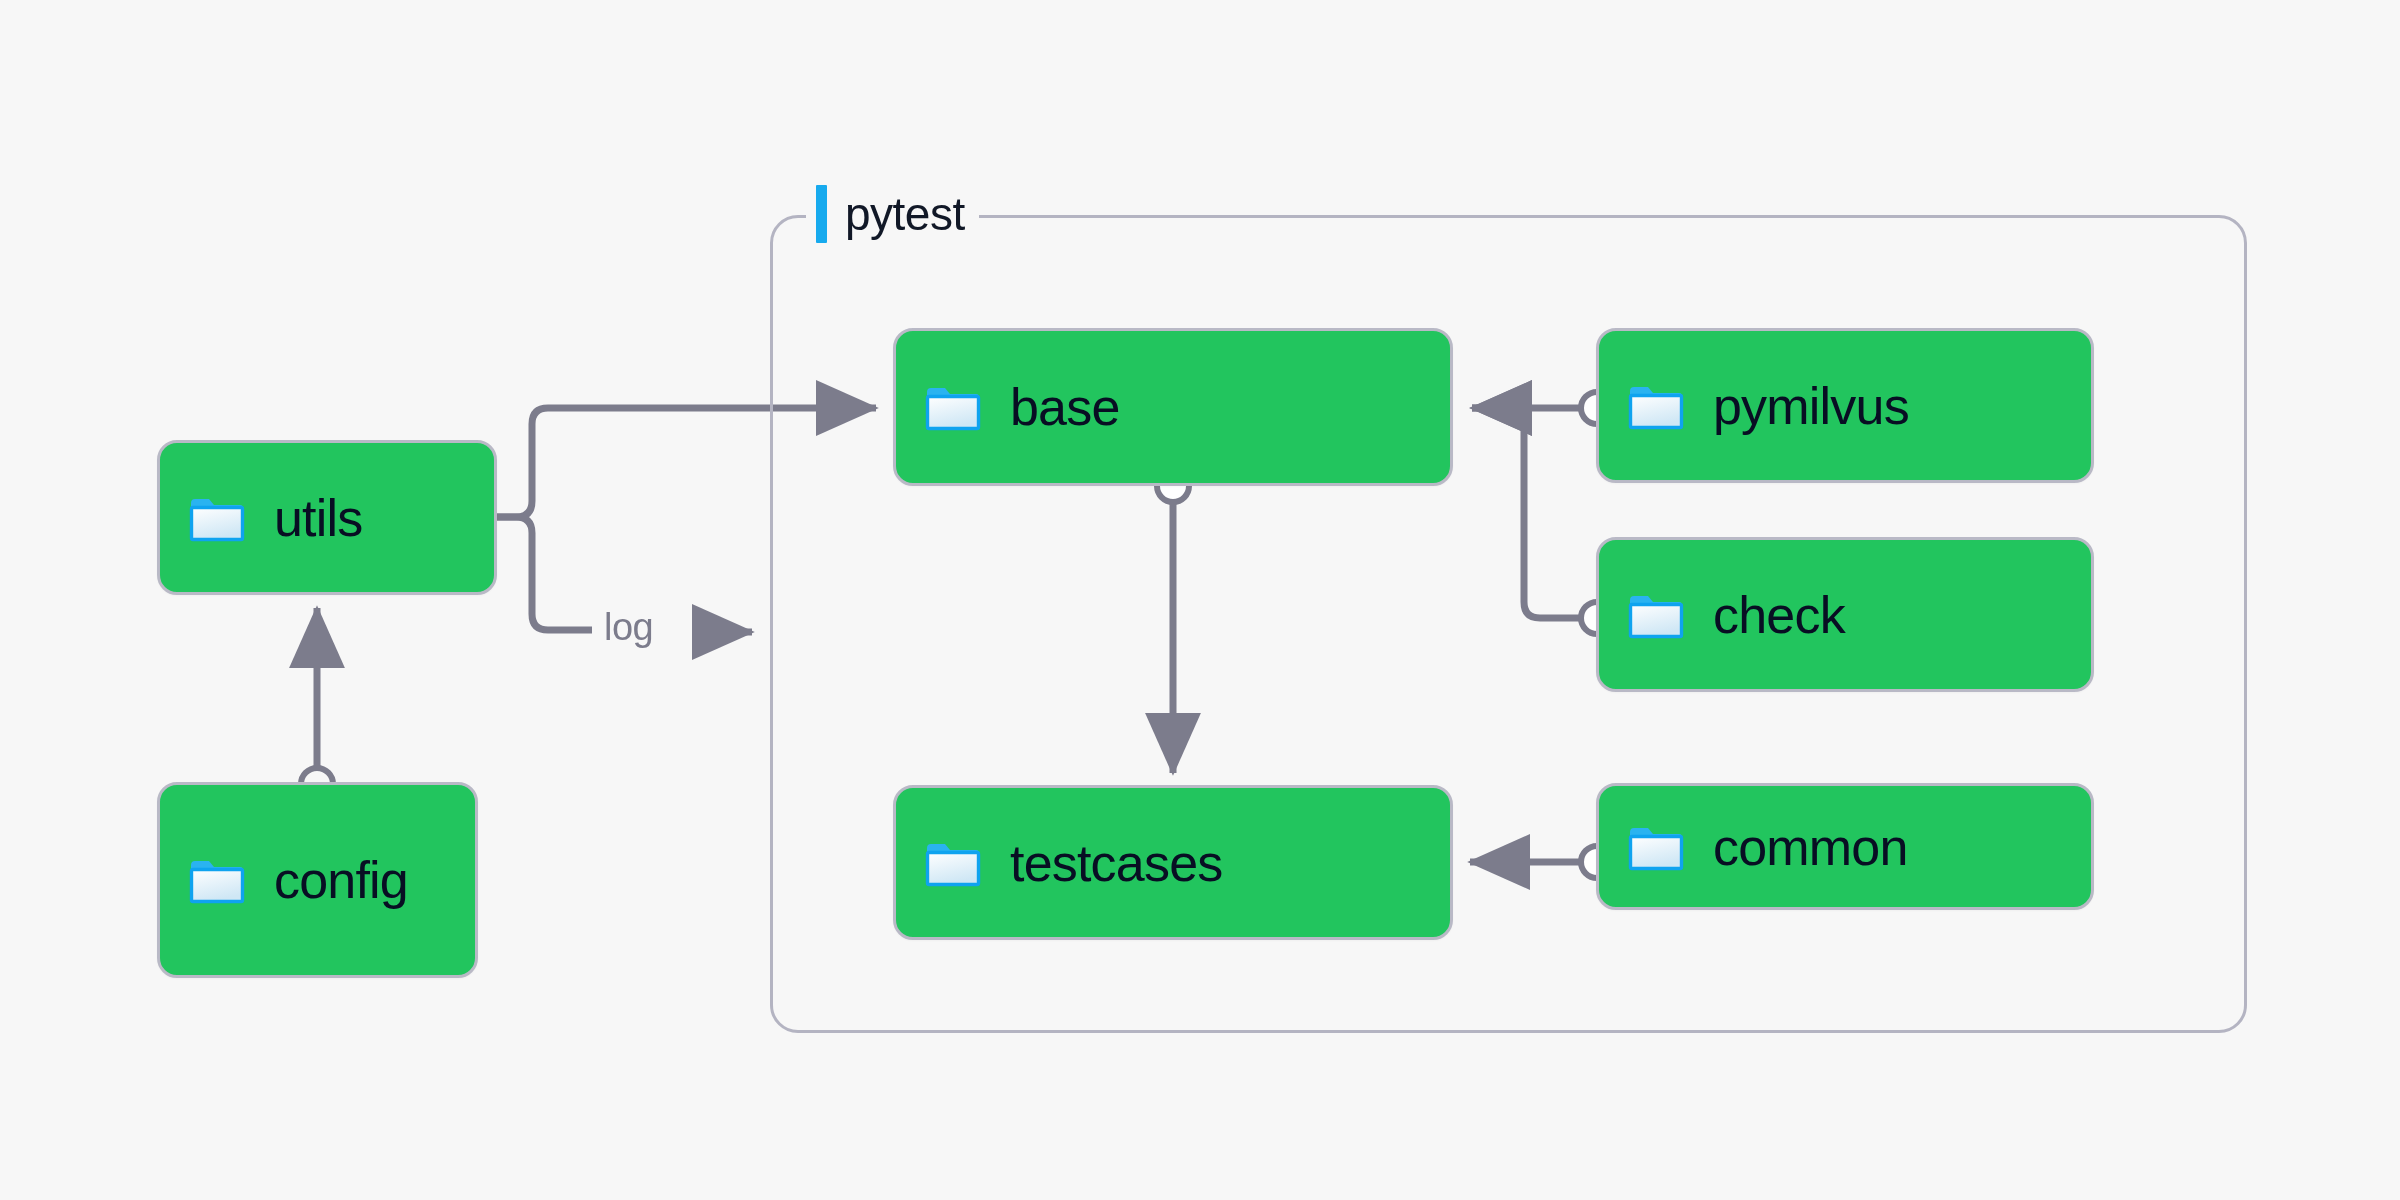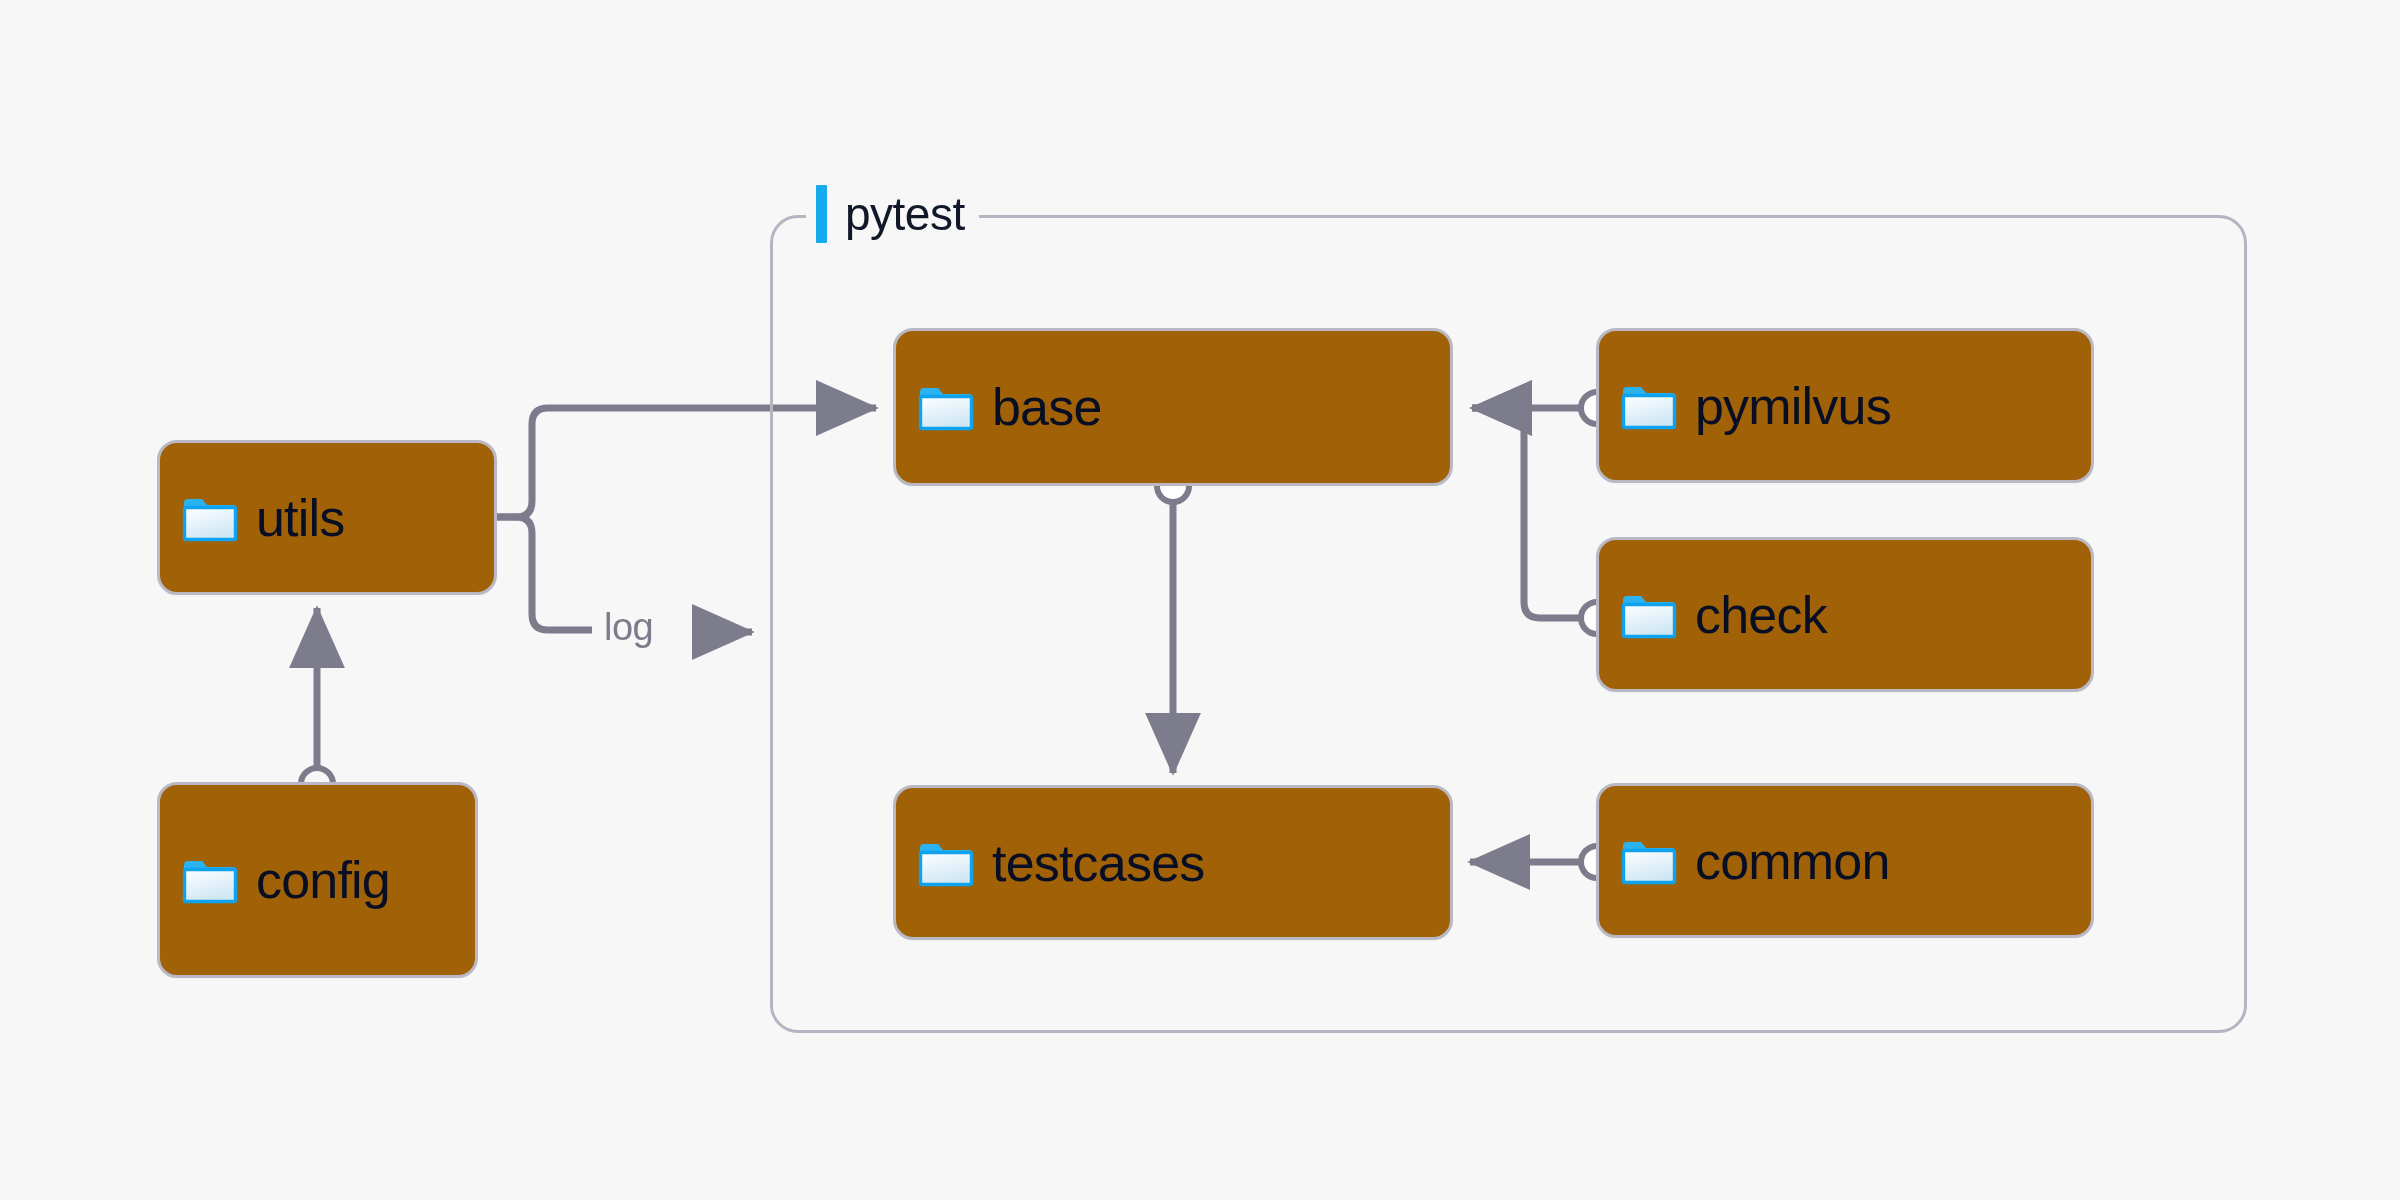--- a/index.html
+++ b/index.html
@@ -48,27 +48,27 @@
     font-size: 46px;
     color: #111827;
     letter-spacing: -0.5px;
     white-space: nowrap;
     line-height: 1;
   }
   
   .node {
     position: absolute;
     box-sizing: border-box;
-    background: #a16207;
+    background: #22c55e;
     border: 3px solid #b9b9c6;
     border-radius: 20px;
     display: flex;
     align-items: center;
-    gap: 17px;
-    padding-left: 21px;
+    gap: 28px;
+    padding-left: 28px;
     box-shadow: 0 1px 2px rgba(20,20,40,0.03);
   }
   .node-label {
     font-size: 52px;
     color: #080e23;
     letter-spacing: -0.8px;
     line-height: 1;
     white-space: nowrap;
   }
   
@@ -241,21 +241,21 @@
             <stop offset="100%" stop-color="#cfe7f5"></stop>
           </linearGradient>
         </defs>
         <path d="M3 10 Q3 6 7 6 L21 6 L26 12 L52 12 Q55 12 55 15 L55 17 L3 17 Z" fill="#2ab3f0"></path>
         <rect x="3.5" y="14.5" width="51" height="32" rx="1.5" fill="url(#fg6)" stroke="#0fa3ef" stroke-width="3.4"></rect>
       </svg>
     </span>
     <span class="node-label">check</span>
   </div>
 
-  <div class="node" style="left:1596px; top:783px; width:498px; height:155px;">
+  <div class="node" style="left:1596px; top:783px; width:498px; height:127px;">
     <span class="folder-icon">
       <svg viewBox="0 0 58 50" width="58" height="50" xmlns="http://www.w3.org/2000/svg">
         <defs>
           <linearGradient id="fg7" x1="0" y1="0" x2="0.35" y2="1">
             <stop offset="0%" stop-color="#ffffff"></stop>
             <stop offset="100%" stop-color="#cfe7f5"></stop>
           </linearGradient>
         </defs>
         <path d="M3 10 Q3 6 7 6 L21 6 L26 12 L52 12 Q55 12 55 15 L55 17 L3 17 Z" fill="#2ab3f0"></path>
         <rect x="3.5" y="14.5" width="51" height="32" rx="1.5" fill="url(#fg7)" stroke="#0fa3ef" stroke-width="3.4"></rect>

